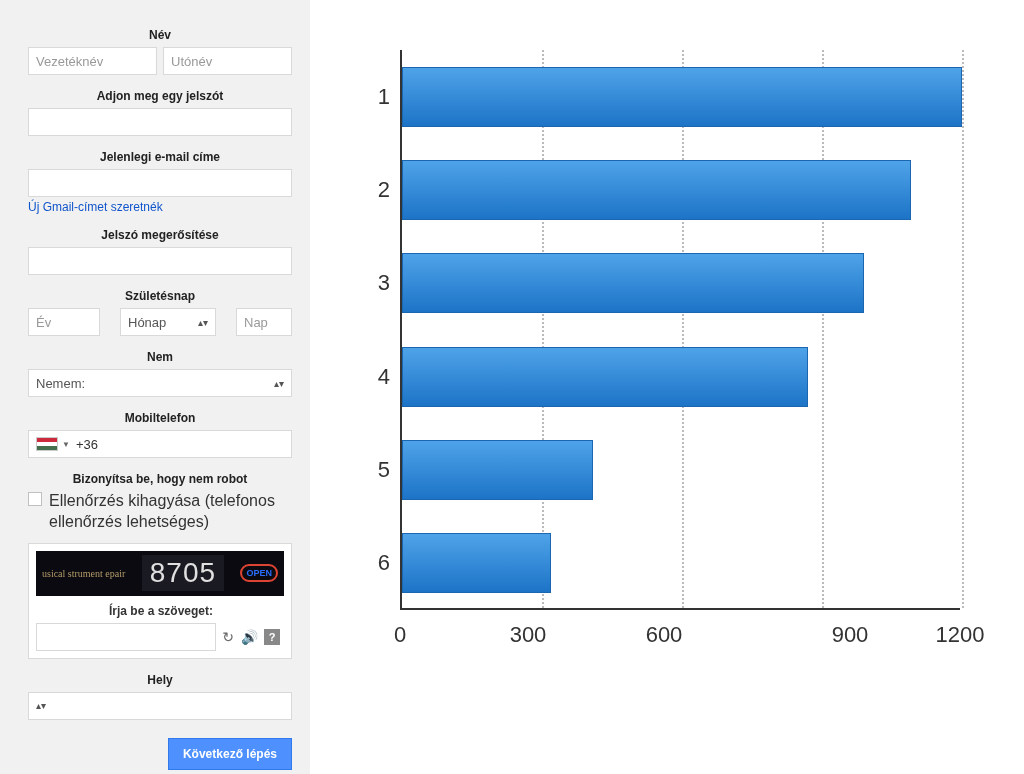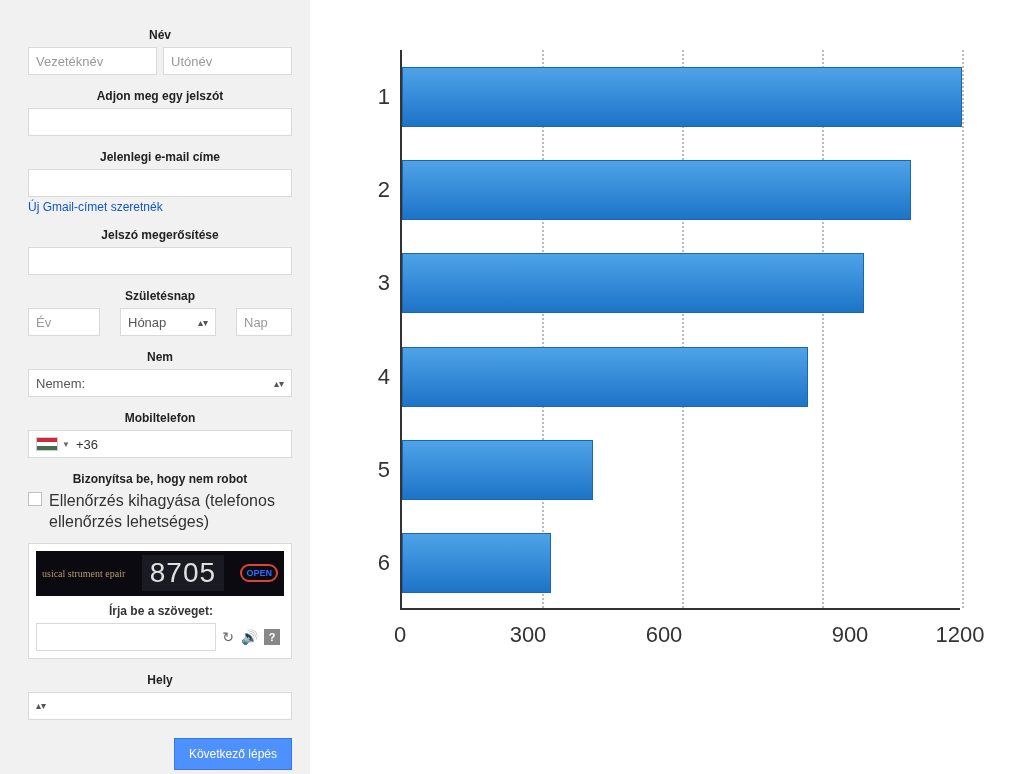--- a/index.html
+++ b/index.html
@@ -35,21 +35,21 @@
   .captcha-img { width: 100%; height: 45px; background: #0a0a10; display: flex; align-items: center; justify-content: space-between; position: relative; overflow: hidden; }
   .captcha-left { color: #b49b6a; font-family: Georgia, serif; font-size: 10px; line-height: 1.1; padding-left: 6px; }
   .captcha-num { color: #e0e0e0; font-family: Impact, sans-serif; font-size: 28px; letter-spacing: 1px; background: #1a1a22; padding: 2px 8px; }
   .captcha-open { color: #2a6cff; font-size: 9px; font-weight: bold; border: 2px solid #d43; border-radius: 10px; padding: 2px 4px; margin-right: 6px; }
   .captcha-label { font-weight: bold; font-size: 12px; margin: 8px 0 5px 2px; text-align: center; }
   .captcha-input-row { display: flex; align-items: center; }
   .captcha-input-row .input { flex: 1; }
   .captcha-icons { display: flex; gap: 6px; padding: 0 4px; }
   .c-icon { width: 16px; height: 16px; display:flex; align-items:center; justify-content:center; color: #666; font-size: 14px; cursor: pointer; }
   .help-sq { width: 16px; height: 16px; background: #888; color: #fff; font-size: 11px; font-weight: bold; display:flex; align-items:center; justify-content:center; }
-  .next-btn { background: #4d90fe; color: #fff; border: 1px solid #3079ed; font-weight: normal; font-size: 12px; padding: 8px 14px; float: right; cursor: pointer; margin-top: 4px; }
+  .next-btn { background: #4d90fe; color: #fff; border: 1px solid #3079ed; font-weight: bold; font-size: 12px; padding: 8px 14px; float: right; cursor: pointer; margin-top: 4px; }
 
   
   .chart-area { flex: 1; padding: 50px 20px 20px 50px; position: relative; }
   .chart { position: relative; width: 600px; height: 600px; }
   .plot { position: absolute; left: 40px; top: 0; width: 560px; height: 560px; border-left: 2px solid #333; border-bottom: 2px solid #333; }
   .grid-v { position: absolute; top: 0; bottom: 0; border-left: 2px dotted #bbb; }
   .bar { position: absolute; height: 60px; background: linear-gradient(to bottom, #4ea3e8, #1d74c7); border: 1px solid #1a66b0; }
   .y-label { position: absolute; left: 0; width: 30px; text-align: right; font-size: 22px; color: #333; transform: translateY(-50%); }
   .x-label { position: absolute; top: 572px; font-size: 22px; color: #333; transform: translateX(-50%); }
 </style>

